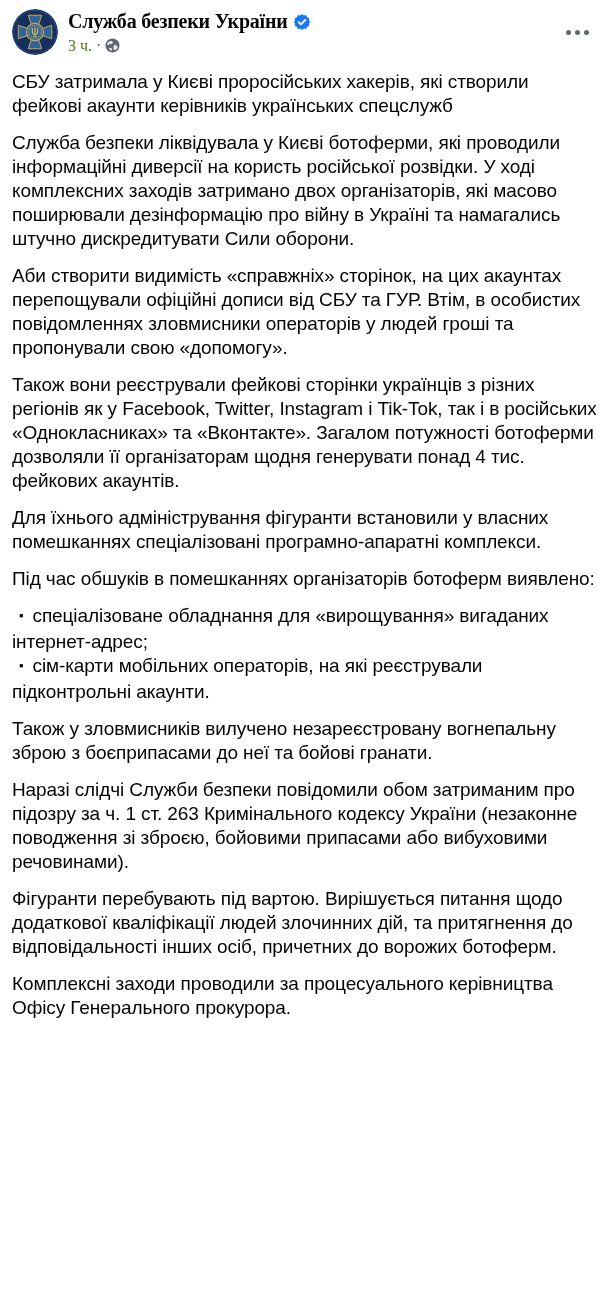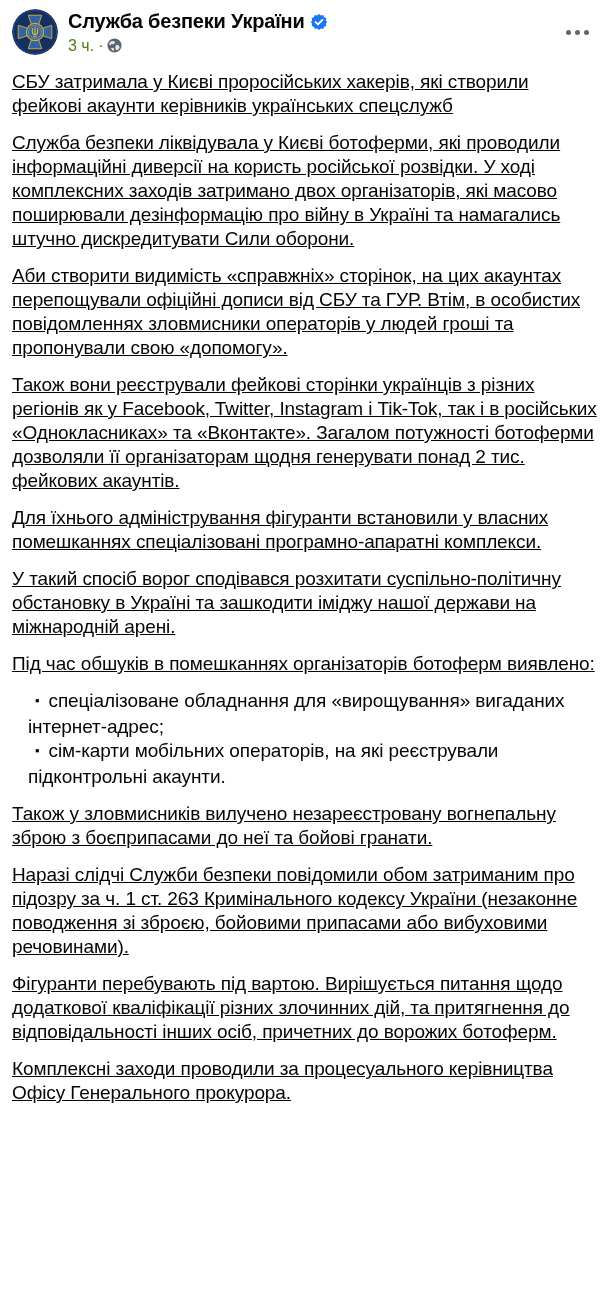--- a/index.html
+++ b/index.html
@@ -10,20 +10,21 @@
     color: #050505;
   }
   .post-card { width: 611px; background: #fff; padding-bottom: 6px; }
 
   
   .post-header {
     display: flex;
     align-items: flex-end;
     padding: 8px 14px 0 12px;
     position: relative;
+    font-family: Liberation Serif, serif;
   }
   .avatar {
     width: 46px; height: 46px;
     border-radius: 50%;
     flex: 0 0 46px;
     overflow: hidden;
     cursor: pointer;
   }
   .header-text { margin-left: 10px; padding-top: 1px; }
   .name-row { display: flex; align-items: center; gap: 6px; }
@@ -63,22 +64,22 @@
   }
 
   
   .post-body {
     padding: 15px 12px 0 12px;
     font-size: 19px;
     line-height: 24px;
     letter-spacing: -0.1px;
     color: #050505;
   }
-  .post-body p { margin: 0 0 13px 0; text-decoration: underline; }
-  .post-body ul { list-style: none; margin: 0 0 13px 16px; }
+  .post-body p { margin: 0 0 13px 0; }
+  .post-body ul { list-style: none; margin: 0 0 13px 0; }
   .post-body li { margin: 0; }
   .post-body li .marker {
     font-size: 13px;
     position: relative;
     top: -2px;
     margin: 0 9px 0 7px;
   }
 </style>
 </head>
 <body>
@@ -132,27 +133,26 @@
       <span class="dot"></span>
       <span class="dot"></span>
       <span class="dot"></span>
     </button>
   </div>
 
   <div class="post-body">
     <p>СБУ затримала у Києві проросійських хакерів, які створили фейкові акаунти керівників українських спецслужб</p>
     <p>Служба безпеки ліквідувала у Києві ботоферми, які проводили інформаційні диверсії на користь російської розвідки. У ході комплексних заходів затримано двох організаторів, які масово поширювали дезінформацію про війну в Україні та намагались штучно дискредитувати Сили оборони.</p>
     <p>Аби створити видимість «справжніх» сторінок, на цих акаунтах перепощували офіційні дописи від СБУ та ГУР. Втім, в особистих повідомленнях зловмисники операторів у людей гроші та пропонували свою «допомогу».</p>
-    <p>Також вони реєстрували фейкові сторінки українців з різних регіонів як у Facebook, Twitter, Instagram і Tik-Tok, так і в російських «Однокласниках» та «Вконтакте». Загалом потужності ботоферми дозволяли її організаторам щодня генерувати понад 2 тис. фейкових акаунтів.</p>
+    <p>Також вони реєстрували фейкові сторінки українців з різних регіонів як у Facebook, Twitter, Instagram і Tik-Tok, так і в російських «Однокласниках» та «Вконтакте». Загалом потужності ботоферми дозволяли її організаторам щодня генерувати понад 4 тис. фейкових акаунтів.</p>
     <p>Для їхнього адміністрування фігуранти встановили у власних помешканнях спеціалізовані програмно-апаратні комплекси.</p>
-    <p>У такий спосіб ворог сподівався розхитати суспільно-політичну обстановку в Україні та зашкодити іміджу нашої держави на міжнародній арені.</p>
     <p>Під час обшуків в помешканнях організаторів ботоферм виявлено:</p>
     <ul>
       <li><span class="marker">▪</span><span>спеціалізоване обладнання для «вирощування» вигаданих інтернет-адрес;</span></li>
       <li><span class="marker">▪</span><span>сім-карти мобільних операторів, на які реєстрували підконтрольні акаунти.</span></li>
     </ul>
     <p>Також у зловмисників вилучено незареєстровану вогнепальну зброю з боєприпасами до неї та бойові гранати.</p>
     <p>Наразі слідчі Служби безпеки повідомили обом затриманим про підозру за ч. 1 ст. 263 Кримінального кодексу України (незаконне поводження зі зброєю, бойовими припасами або вибуховими речовинами).</p>
-    <p>Фігуранти перебувають під вартою. Вирішується питання щодо додаткової кваліфікації різних злочинних дій, та притягнення до відповідальності інших осіб, причетних до ворожих ботоферм.</p>
+    <p>Фігуранти перебувають під вартою. Вирішується питання щодо додаткової кваліфікації людей злочинних дій, та притягнення до відповідальності інших осіб, причетних до ворожих ботоферм.</p>
     <p>Комплексні заходи проводили за процесуального керівництва Офісу Генерального прокурора.</p>
   </div>
 
 </div>
 
 </body></html>

